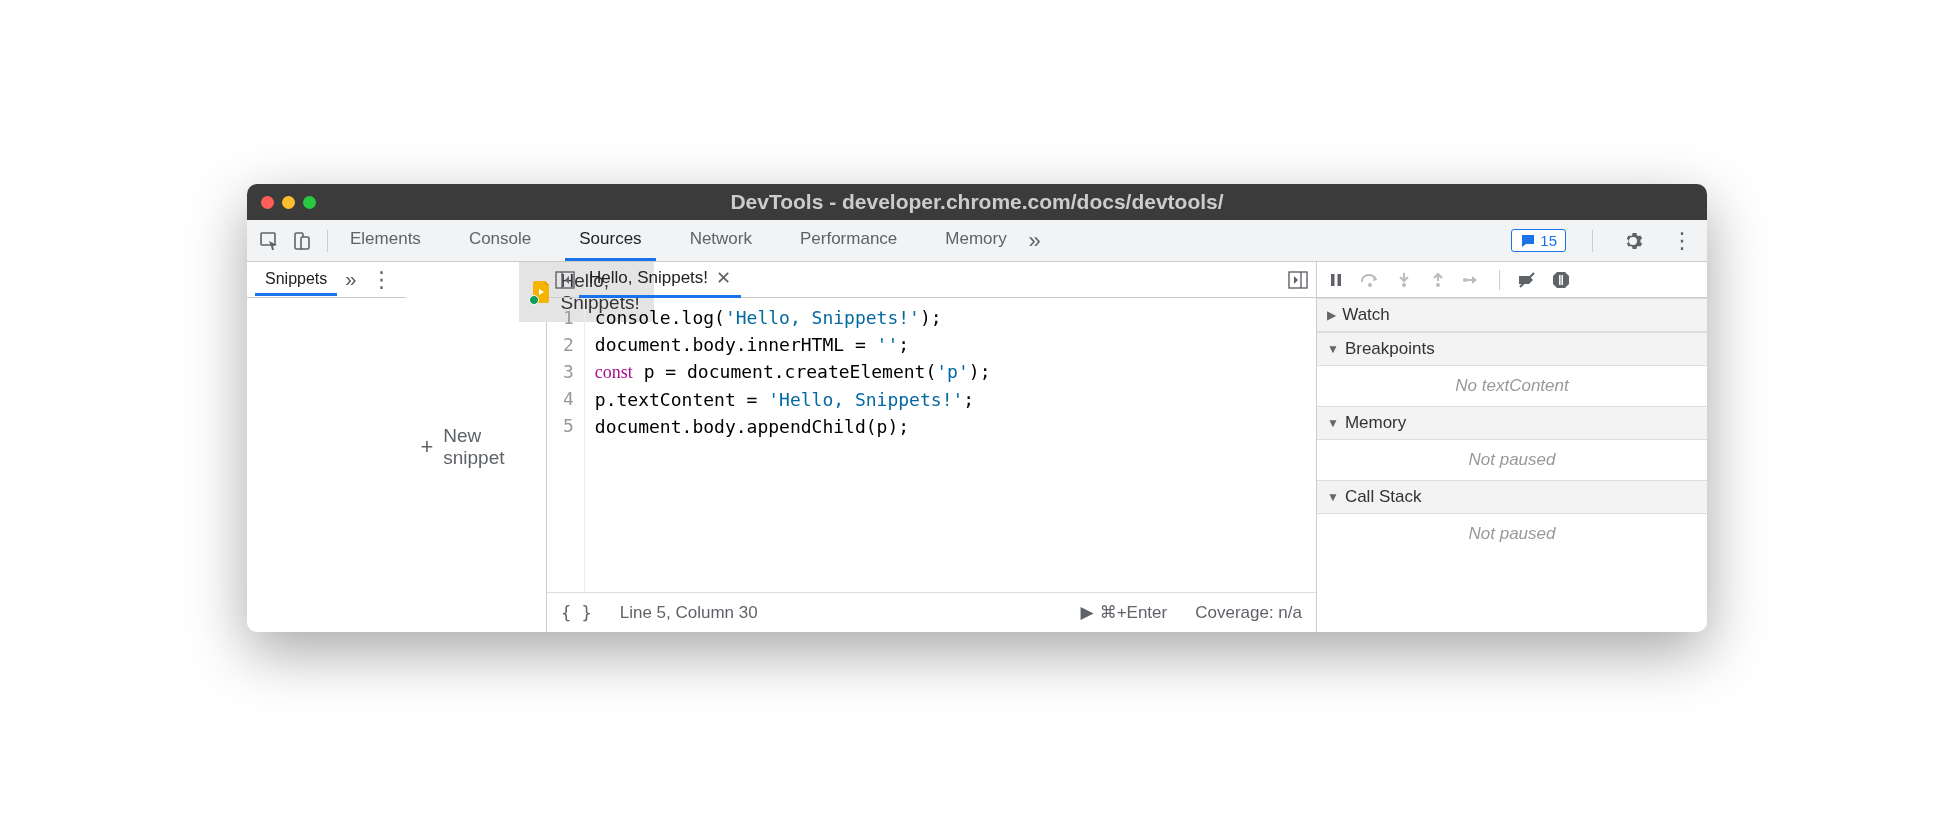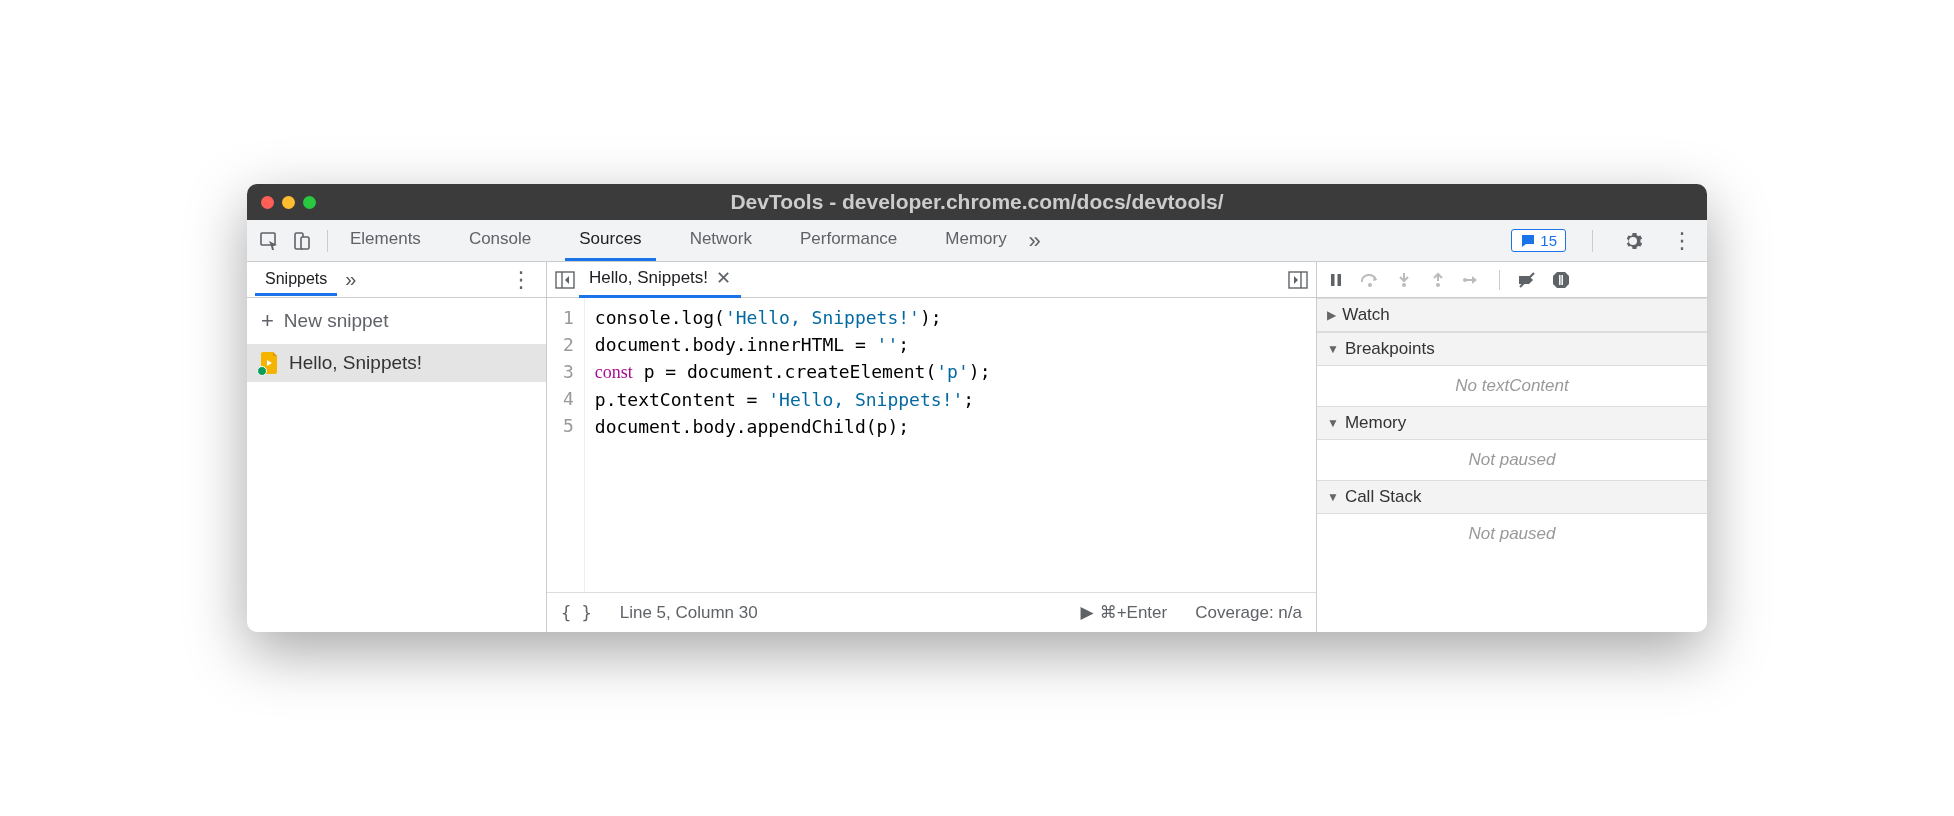--- a/index.html
+++ b/index.html
@@ -45,21 +45,21 @@
 .mt-sep { width:1px; height:22px; background:#ccc; margin:0 8px; }
 .mt-tab { padding: 0 14px; height:100%; display:flex;align-items:center; cursor:pointer; border-bottom: 3px solid transparent; }
 .mt-tab.active { color:#202124; border-bottom-color:#1a73e8; font-weight:400;}
 .mt-spacer { flex:1; }
 .mt-right { display:flex; align-items:center; gap:18px; }
 .issues-badge { display:flex;align-items:center;gap:4px; background:#fff; border:1px solid #1a73e8; color:#1a73e8; padding:2px 8px; border-radius:3px; font-size:15px; cursor:pointer;}
 .issues-badge svg { fill:#1a73e8; }
 
 .content { display:flex; height: 370px; }
 
-.sidebar { width: 300px; border-right:1px solid #ccc; display:flex; flex-direction:column; }
+.sidebar { width: 300px; border-right:1px solid #ccc; display:flex; flex-direction:row; }
 .sidebar-header { display:flex; align-items:center; height:36px; border-bottom:1px solid #ccc; padding:0 8px; font-size:16px; }
 .sidebar-tab { color:#202124; border-bottom:3px solid #1a73e8; padding: 6px 10px 5px; display:flex;align-items:center;}
 .sidebar-header .chev { margin: 0 8px; color:#555; font-size:20px;}
 .sidebar-header .spacer { flex:1; }
 .kebab { font-size:22px; color:#5f6368; cursor:pointer; padding:0 6px;}
 .new-snippet { display:flex; align-items:center; padding:10px 14px; gap:10px; color:#5f6368; cursor:pointer; font-size:19px;}
 .snippet-item { display:flex; align-items:center; padding:8px 14px; gap:10px; background:#e4e4e4; cursor:pointer; font-size:19px; color:#333;}
 .snippet-icon { position:relative; width:18px; height:22px; }
 .snippet-icon svg { display:block; }
 .green-dot { position:absolute; bottom:-2px; left:-4px; width:10px; height:10px; background:#0c9d58; border-radius:50%; border:1px solid #fff;}

